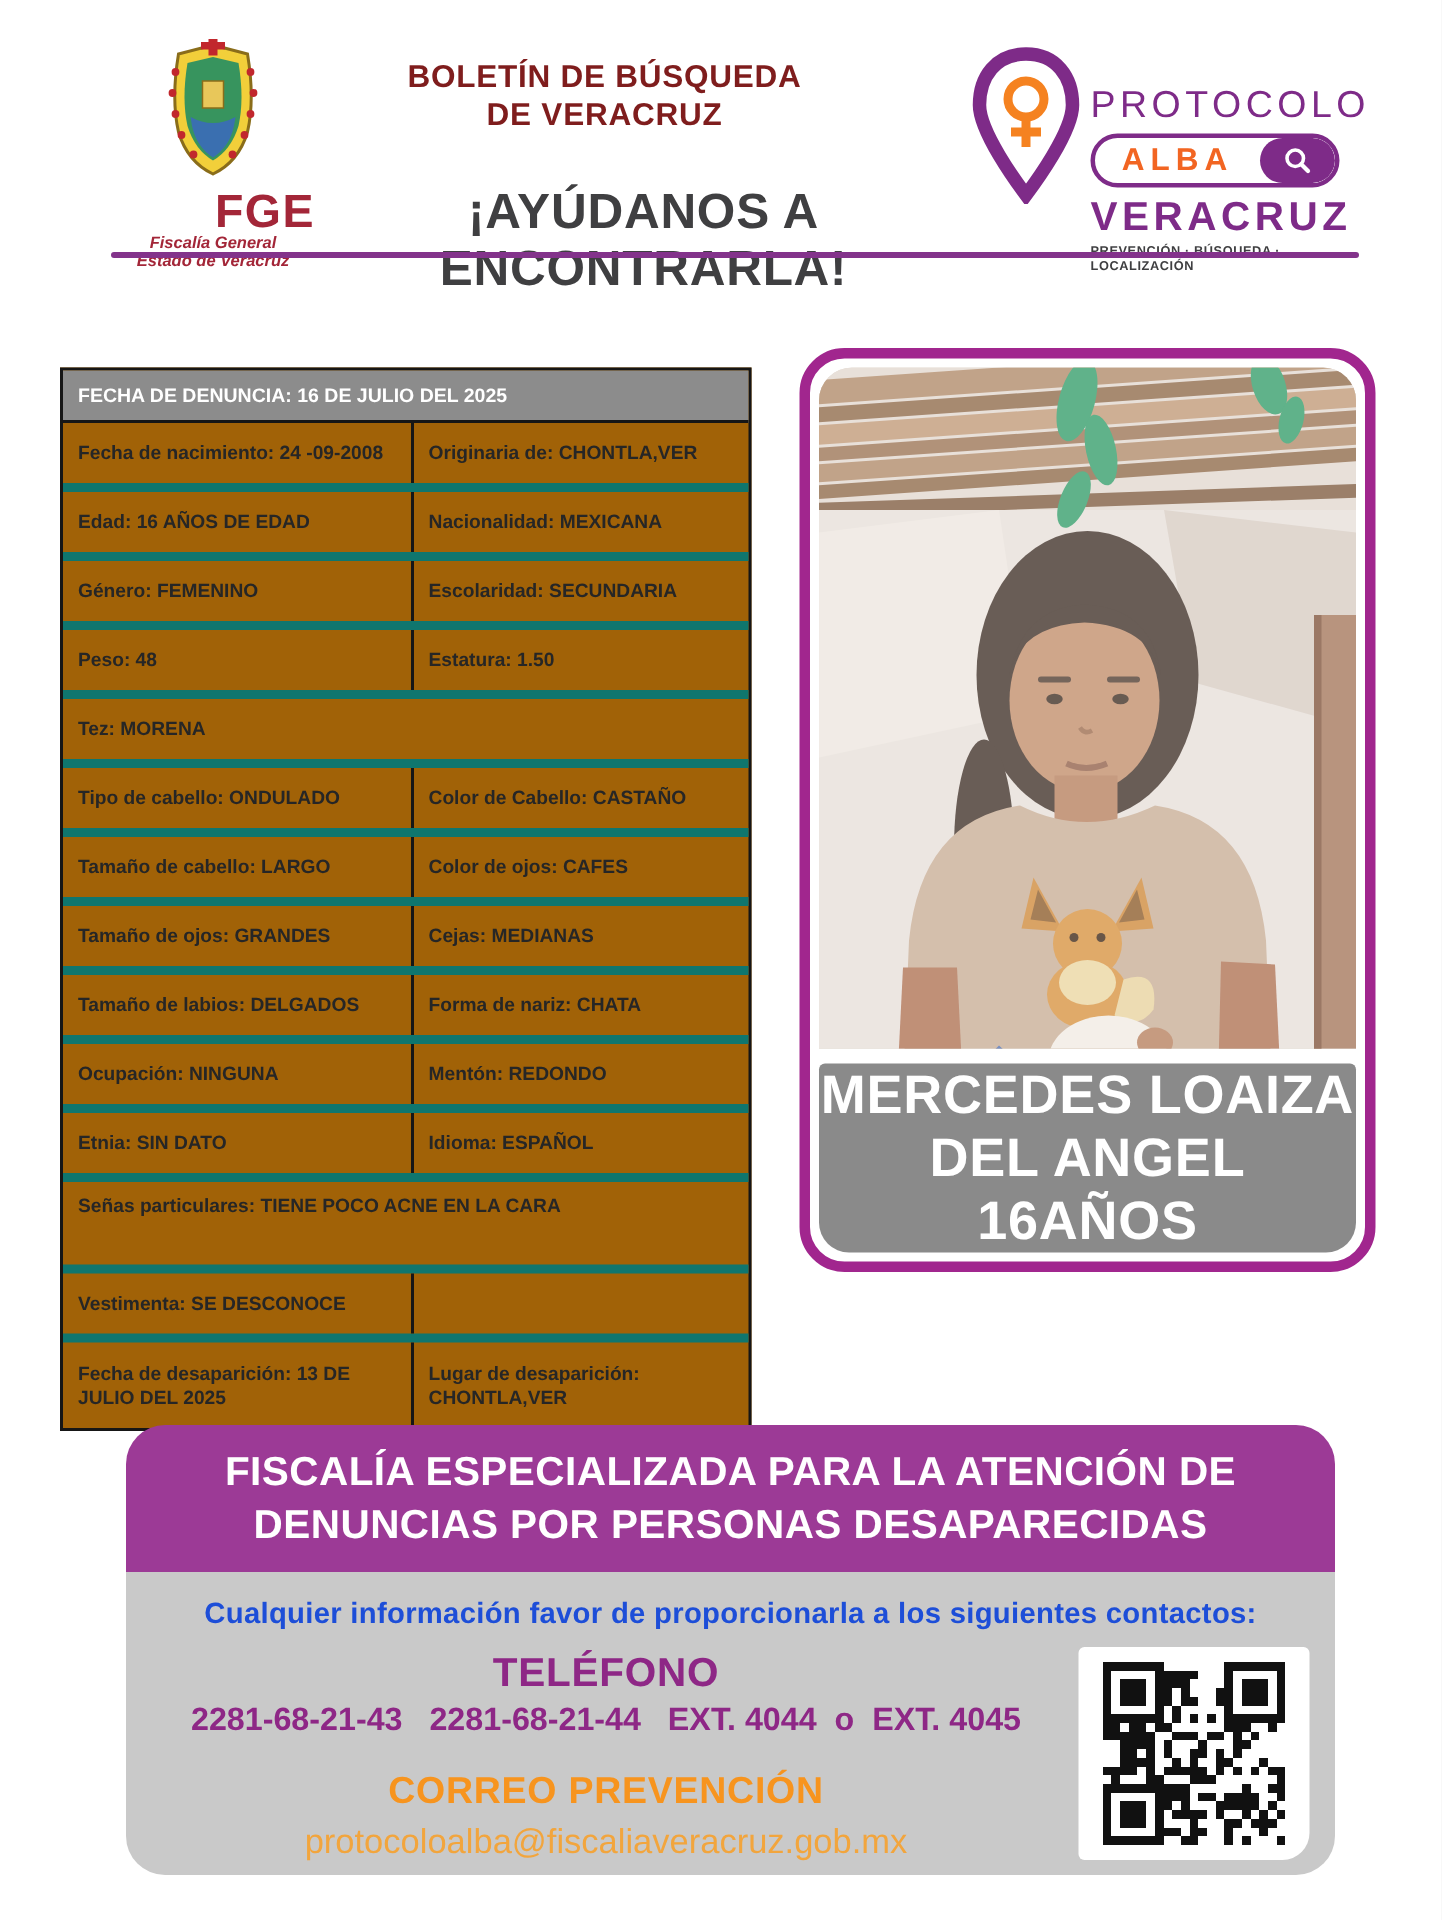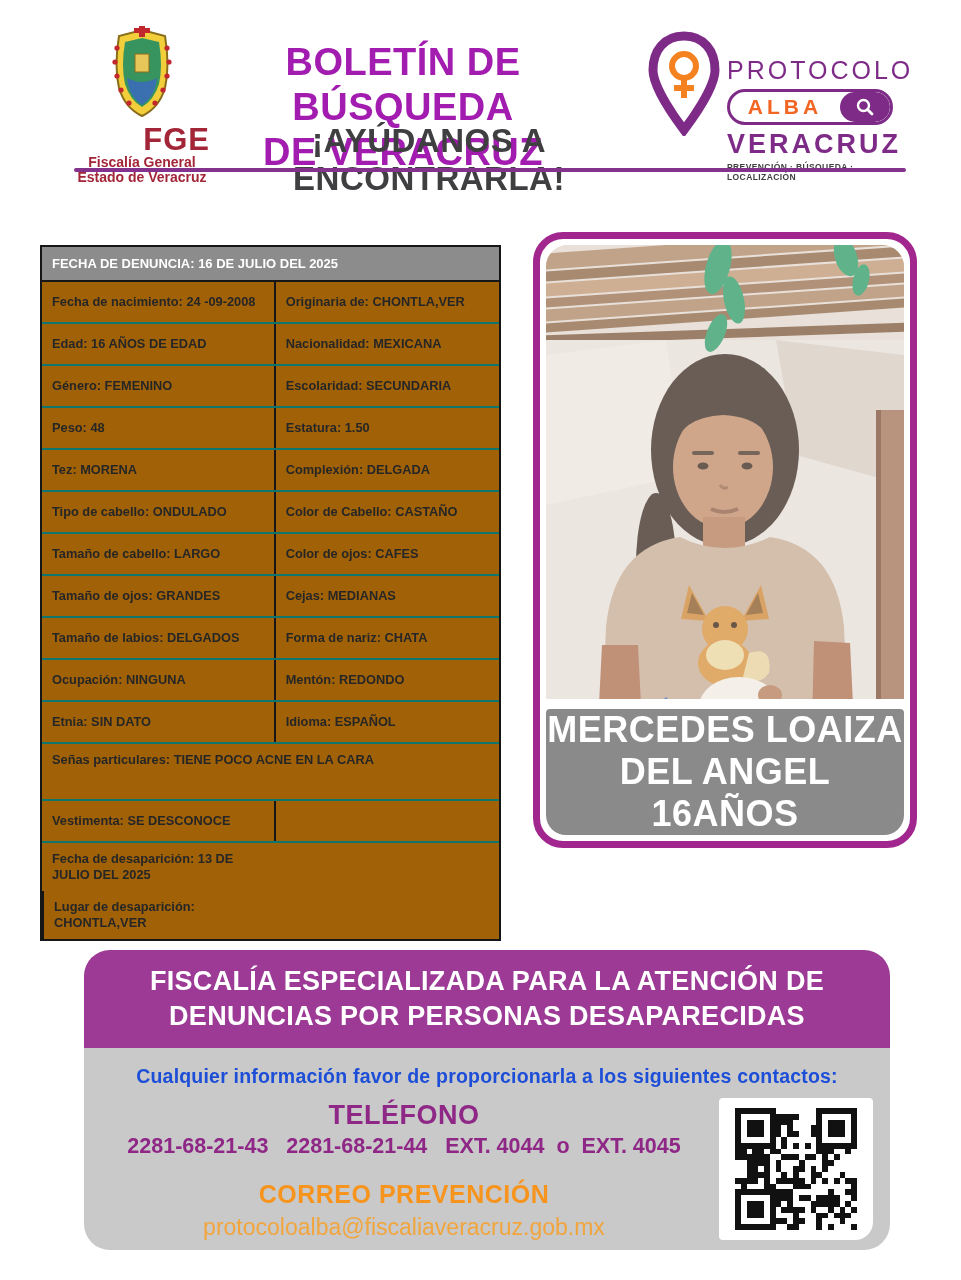--- a/index.html
+++ b/index.html
@@ -3,42 +3,42 @@
 <meta charset="utf-8">
 <style>
   html,body{margin:0;padding:0;background:#f4f4f4;}
   .page{
     position:relative;width:961px;height:1280px;background:#ffffff;
     font-family:"Liberation Sans",sans-serif;overflow:hidden;margin:0 auto;
   }
   
   .fge{position:absolute;left:74px;top:26px;width:136px;text-align:center;}
   .fge-abbr{font-size:31px;font-weight:bold;color:#a32638;letter-spacing:1px;line-height:1;margin-top:2px;text-align:right;}
-  .fge-line{font-size:14px;font-weight:bold;color:#a32638;line-height:1.1;}
+  .fge-line{font-size:11px;font-weight:bold;color:#a32638;line-height:1.1;font-style:italic;}
   .main-title{position:absolute;left:213px;top:40px;width:380px;text-align:center;
-    font-size:38px;font-weight:bold;color:#a21caf;line-height:1.18;letter-spacing:.5px;}
+    font-size:21px;font-weight:bold;color:#7f1d1d;line-height:1.18;letter-spacing:.5px;}
   .subtitle{position:absolute;left:186px;top:122px;width:486px;text-align:center;
     font-size:33px;font-weight:bold;color:#3f3f41;letter-spacing:.5px;}
   .alba-pin{position:absolute;left:644px;top:30px;}
   .alba-text{position:absolute;left:727px;top:56px;width:184px;}
   .alba-protocolo{font-size:25px;color:#7e2b88;letter-spacing:3px;font-weight:500;}
   .alba-pill{margin-top:4px;height:30px;border:3px solid #7e2b88;border-radius:18px;
     display:flex;align-items:center;overflow:hidden;background:#fff;width:160px;}
   .alba-word{flex:1;text-align:center;font-size:21px;font-weight:bold;color:#f26522;letter-spacing:4px;}
   .alba-mag{width:50px;align-self:stretch;background:#7e2b88;border-radius:15px;
     display:flex;align-items:center;justify-content:center;}
   .alba-veracruz{margin-top:4px;font-size:27px;font-weight:bold;color:#7e2b88;letter-spacing:3px;}
   .alba-tagline{margin-top:2px;font-size:8.5px;font-weight:bold;color:#3f3f41;letter-spacing:.4px;}
   .rule{position:absolute;left:74px;top:168px;width:832px;height:4px;background:#83338b;border-radius:2px;}
   
   .ptable{position:absolute;left:40px;top:245px;width:457px;border:2px solid #161616;background:#a16207;}
   .thead{background:#8c8c8c;color:#fff;font-weight:bold;font-size:13px;
     padding:9px 10px;border-bottom:2px solid #161616;}
-  .trow{display:flex;border-bottom:2px solid #0f766e;}
-  .trow:last-child{border-bottom:none;flex-direction:column;}
+  .trow{display:flex;border-bottom:6px solid #0f766e;}
+  .trow:last-child{border-bottom:none;}
   .tcell{box-sizing:border-box;padding:8px 10px;font-size:12.8px;font-weight:bold;color:#262626;
     width:50.7%;display:flex;align-items:center;line-height:1.25;}
   .tcell.rt{width:49.3%;border-left:2px solid #161616;}
   .tcell.full{width:100%;}
   .h-std{min-height:40px;}
   .h-tall{min-height:55px;}
   .h-last{min-height:57px;}
   
   .photo-card{position:absolute;left:533px;top:232px;width:384px;height:616px;box-sizing:border-box;
     border:7px solid #a1268e;border-radius:30px;background:#fff;padding:6px;overflow:hidden;
@@ -145,21 +145,20 @@
     <div class="trow h-std">
       <div class="tcell">Género: FEMENINO</div>
       <div class="tcell rt">Escolaridad: SECUNDARIA</div>
     </div>
     <div class="trow h-std">
       <div class="tcell">Peso: 48</div>
       <div class="tcell rt">Estatura: 1.50</div>
     </div>
     <div class="trow h-std">
       <div class="tcell">Tez: MORENA</div>
-      <div class="tcell rt">Complexión: DELGADA</div>
     </div>
     <div class="trow h-std">
       <div class="tcell">Tipo de cabello: ONDULADO</div>
       <div class="tcell rt">Color de Cabello: CASTAÑO</div>
     </div>
     <div class="trow h-std">
       <div class="tcell">Tamaño de cabello: LARGO</div>
       <div class="tcell rt">Color de ojos: CAFES</div>
     </div>
     <div class="trow h-std">

